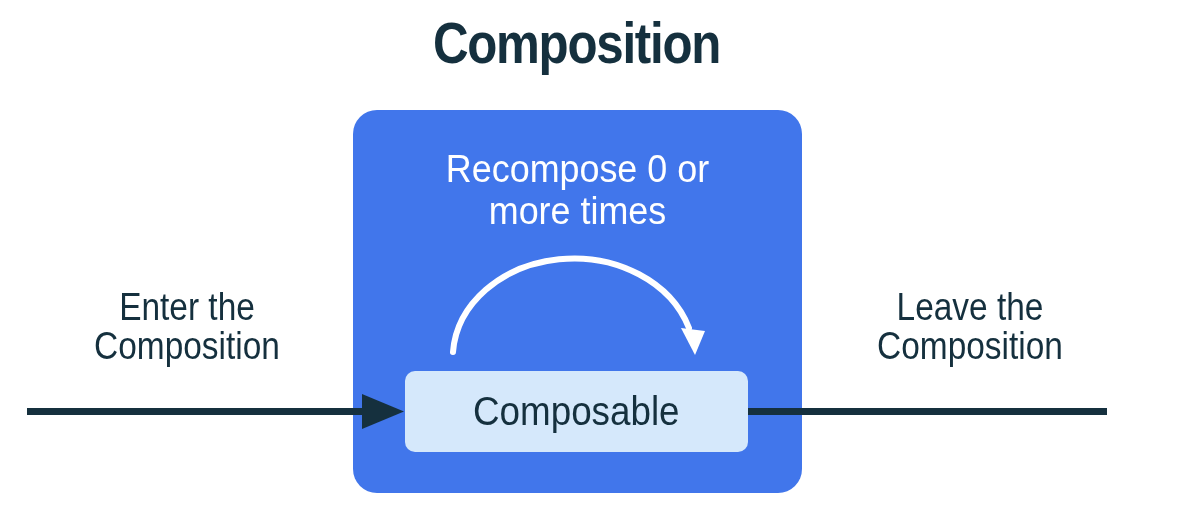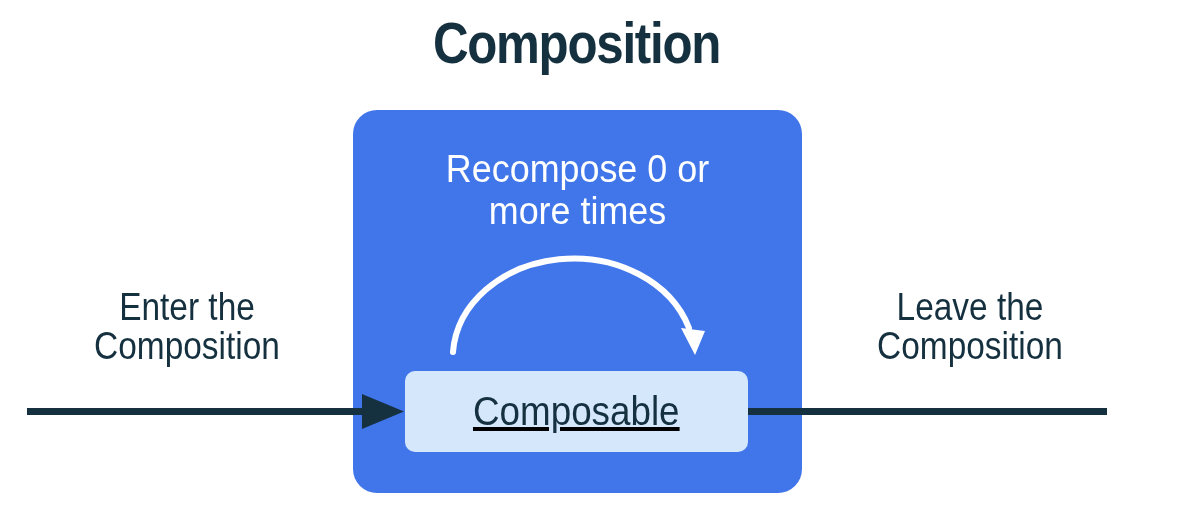--- a/index.html
+++ b/index.html
@@ -74,21 +74,20 @@
     left: 405px;
     top: 371px;
     width: 343px;
     height: 81px;
     border-radius: 10px;
     background: var(--composable_bg, #D5E8FB);
     display: flex;
     align-items: center;
     justify-content: center;
     z-index: 4;
-    text-decoration: underline;
   }
   .composable-box span {
     font-size: 40px;
     font-weight: 400;
     color: var(--text_dark, #15303E);
     transform: scaleX(0.92);
     transform-origin: center;
     white-space: nowrap;
   }
   svg.overlay {

